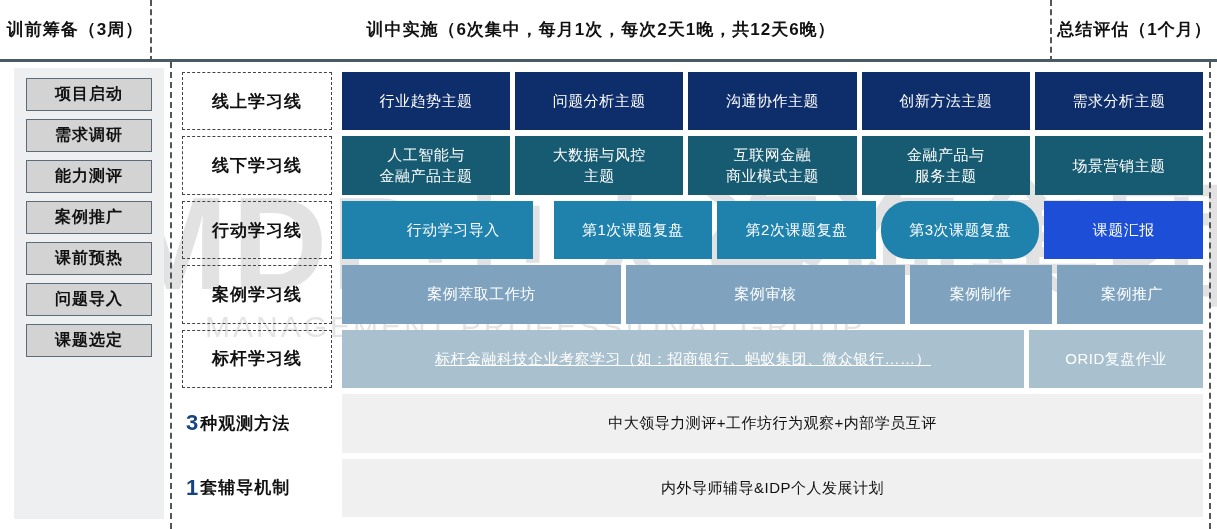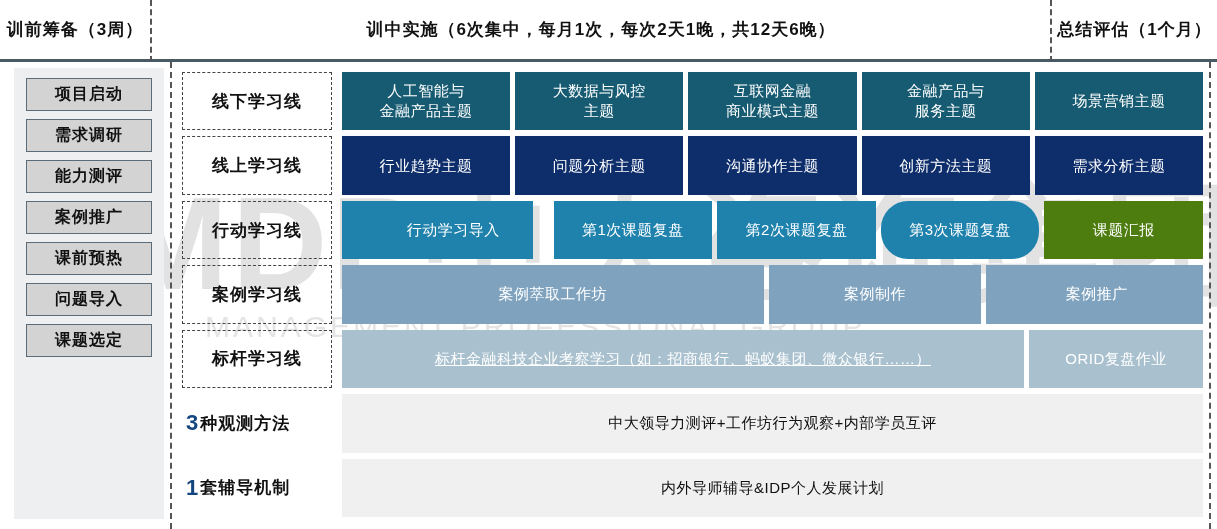--- a/index.html
+++ b/index.html
@@ -217,64 +217,65 @@
         </div>
         <div class="side-chip">
           <span>课题选定</span>
         </div>
       </div>
     <div class="side-gap-left"></div>
 
     <div id="matrix">
         <div class="m-row">
           <div class="row-label">
+            <span>线上学习线</span>
+          </div>
+          <div class="row-cells">
+            <div class="tile" style="flex: 1 1 0px; background: rgb(13, 45, 107);"><span style="white-space: pre-line;">行业趋势主题</span></div>
+            <div class="tile" style="flex: 1 1 0px; background: rgb(13, 45, 107);"><span style="white-space: pre-line;">问题分析主题</span></div>
+            <div class="tile" style="flex: 1 1 0px; background: rgb(13, 45, 107);"><span style="white-space: pre-line;">沟通协作主题</span></div>
+            <div class="tile" style="flex: 1 1 0px; background: rgb(13, 45, 107);"><span style="white-space: pre-line;">创新方法主题</span></div>
+            <div class="tile" style="flex: 1 1 0px; background: rgb(13, 45, 107);"><span style="white-space: pre-line;">需求分析主题</span></div>
+          </div>
+        </div>
+        <div class="m-row">
+          <div class="row-label">
             <span>线下学习线</span>
           </div>
           <div class="row-cells">
             <div class="tile" style="flex: 1 1 0px; background: rgb(23, 91, 114);"><span style="white-space: pre-line;">人工智能与
 金融产品主题</span></div>
             <div class="tile" style="flex: 1 1 0px; background: rgb(23, 91, 114);"><span style="white-space: pre-line;">大数据与风控
 主题</span></div>
             <div class="tile" style="flex: 1 1 0px; background: rgb(23, 91, 114);"><span style="white-space: pre-line;">互联网金融
 商业模式主题</span></div>
             <div class="tile" style="flex: 1 1 0px; background: rgb(23, 91, 114);"><span style="white-space: pre-line;">金融产品与
 服务主题</span></div>
             <div class="tile" style="flex: 1 1 0px; background: rgb(23, 91, 114);"><span style="white-space: pre-line;">场景营销主题</span></div>
           </div>
         </div>
         <div class="m-row">
           <div class="row-label">
-            <span>线上学习线</span>
-          </div>
-          <div class="row-cells">
-            <div class="tile" style="flex: 1 1 0px; background: rgb(13, 45, 107);"><span style="white-space: pre-line;">行业趋势主题</span></div>
-            <div class="tile" style="flex: 1 1 0px; background: rgb(13, 45, 107);"><span style="white-space: pre-line;">问题分析主题</span></div>
-            <div class="tile" style="flex: 1 1 0px; background: rgb(13, 45, 107);"><span style="white-space: pre-line;">沟通协作主题</span></div>
-            <div class="tile" style="flex: 1 1 0px; background: rgb(13, 45, 107);"><span style="white-space: pre-line;">创新方法主题</span></div>
-            <div class="tile" style="flex: 1 1 0px; background: rgb(13, 45, 107);"><span style="white-space: pre-line;">需求分析主题</span></div>
-          </div>
-        </div>
-        <div class="m-row">
-          <div class="row-label">
             <span>行动学习线</span>
           </div>
           <div class="row-cells">
             <div class="tile" style="flex: 1 1 0px; background: rgb(31, 130, 173); padding-left: 36px;"><span style="white-space: pre-line;">行动学习导入</span></div>
             <div class="tile" style="flex: 1 1 0px; background: rgb(31, 130, 173); margin-left: 16px;"><span style="white-space: pre-line;">第1次课题复盘</span></div>
             <div class="tile" style="flex: 1 1 0px; background: rgb(31, 130, 173);"><span style="white-space: pre-line;">第2次课题复盘</span></div>
             <div class="tile" style="flex: 1 1 0px; background: rgb(31, 130, 173); border-radius: 27px;"><span style="white-space: pre-line;">第3次课题复盘</span></div>
-            <div class="tile" style="flex: 1 1 0px; background: #4d7c0f;"><span style="white-space: pre-line;">课题汇报</span></div>
+            <div class="tile" style="flex: 1 1 0px; background: #1d4ed8;"><span style="white-space: pre-line;">课题汇报</span></div>
           </div>
         </div>
         <div class="m-row">
           <div class="row-label">
             <span>案例学习线</span>
           </div>
           <div class="row-cells">
             <div class="tile" style="flex: 2.02 1 0px; background: rgb(127, 163, 191);"><span style="white-space: pre-line;">案例萃取工作坊</span></div>
+            <div class="tile" style="flex: 2.02 1 0px; background: rgb(127, 163, 191);"><span style="white-space: pre-line;">案例审核</span></div>
             <div class="tile" style="flex: 1 1 0px; background: rgb(127, 163, 191);"><span style="white-space: pre-line;">案例制作</span></div>
             <div class="tile" style="flex: 1 1 0px; background: rgb(127, 163, 191); padding-left: 8px;"><span style="white-space: pre-line;">案例推广</span></div>
           </div>
         </div>
         <div class="m-row">
           <div class="row-label">
             <span>标杆学习线</span>
           </div>
           <div class="row-cells">
             <div class="tile" style="flex: 4.06 1 0px; background: rgb(169, 192, 207);"><span style="white-space: pre-line; text-decoration: underline;">标杆金融科技企业考察学习（如：招商银行、蚂蚁集团、微众银行……）</span></div>

